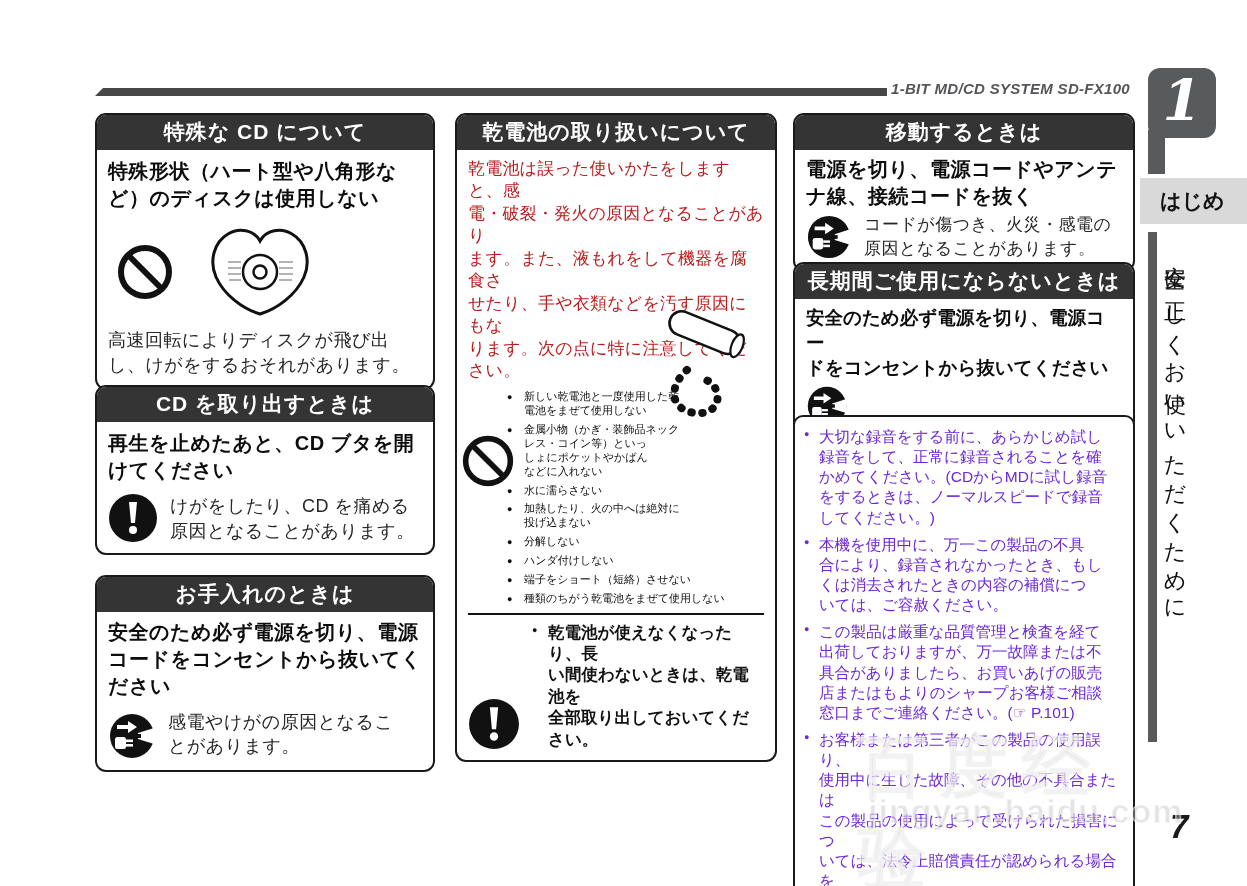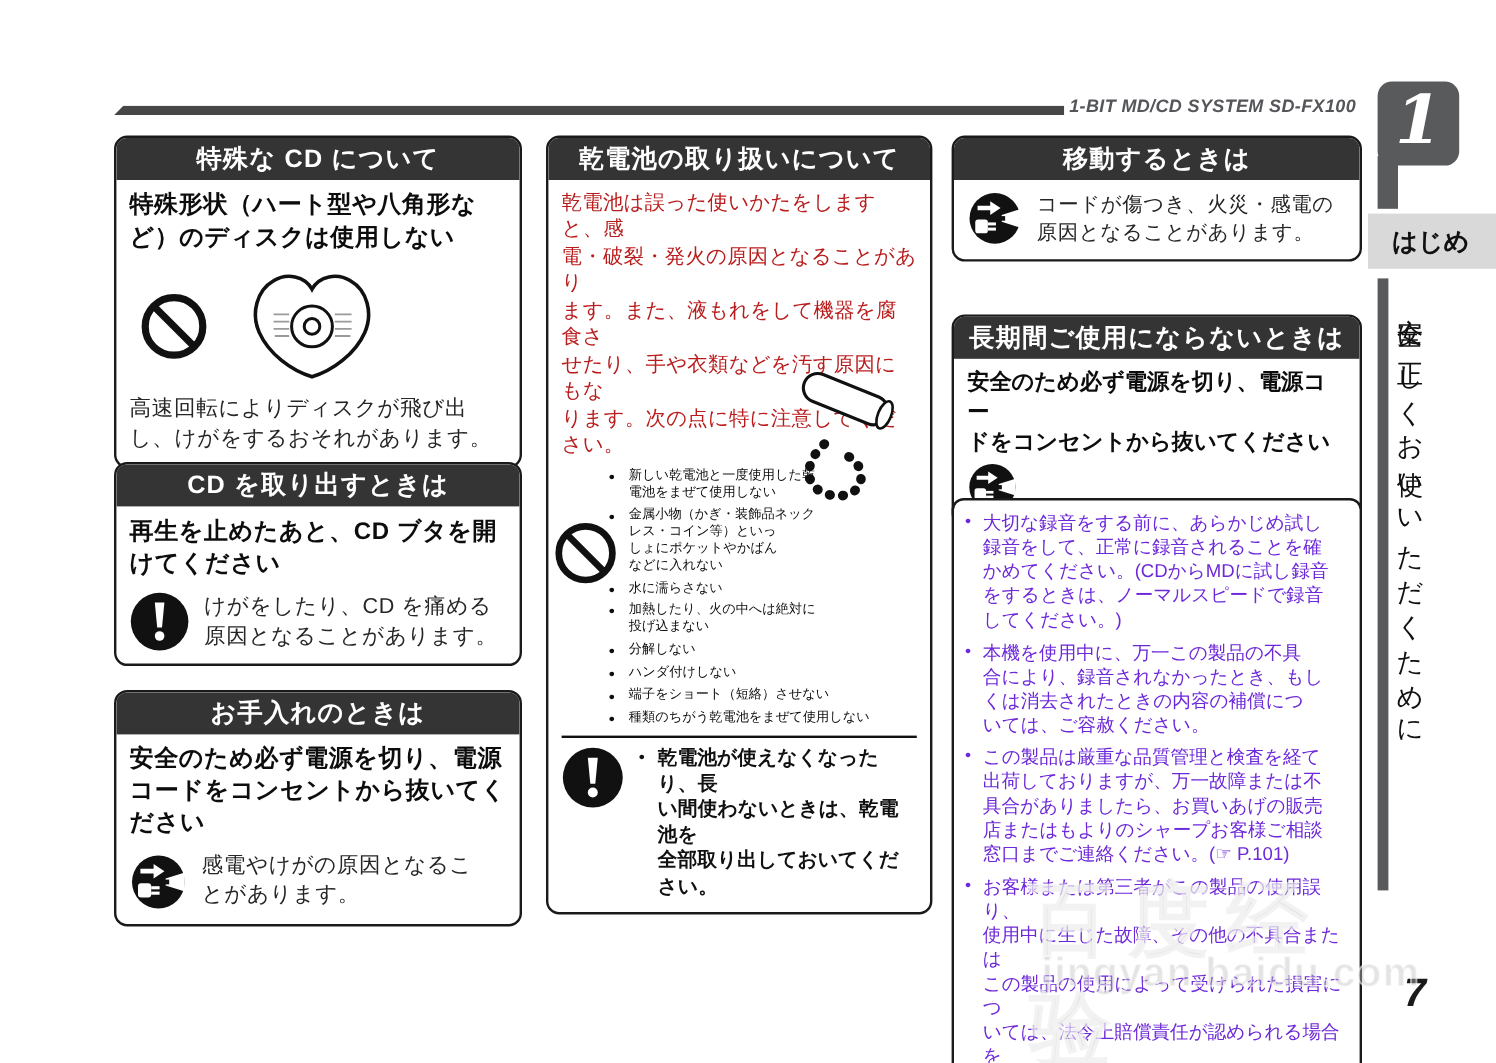--- a/index.html
+++ b/index.html
@@ -73,21 +73,21 @@
     border:2.5px solid #1a1a1a; border-radius:11px; background:#fff; overflow:hidden;
   }
   .sbox-header {
     background:#343434; color:#fff; font-weight:bold; font-size:21px;
     text-align:center; padding:3px 0 4px; letter-spacing:1px;
   }
   .sbox-body { padding:8px 11px 10px; position:relative; }
   .lead { font-weight:bold; font-size:20px; line-height:1.36; color:#0d0d0d; white-space:pre-line; letter-spacing:.5px; }
   .lead.sm { font-size:18.5px; letter-spacing:0; }
   .note { font-size:18px; line-height:1.38; color:#262626; white-space:pre-line; letter-spacing:.5px; }
-  .irow { display:flex; align-items:flex-start; gap:12px; margin-top:9px; }
+  .irow { display:flex; align-items:flex-end; gap:12px; margin-top:9px; }
   .irow .note { flex:1; }
   .icons-row { display:flex; align-items:center; gap:34px; margin:14px 0 10px 8px; }
 
   
   .intro { font-size:17px; line-height:1.32; white-space:pre-line; color:#b91c1c; letter-spacing:.2px; }
   ul.blist { list-style:none; margin:8px 0 4px 0; padding-left:56px; position:relative; z-index:2; }
   ul.blist li {
     position:relative; font-weight:normal; font-size:11px; line-height:1.26;
     margin-bottom:5px; white-space:pre-line; color:#0d0d0d;
   }
@@ -273,20 +273,22 @@
 
       </div>
     </div>
   </div>
 
   <div class="col" id="col3">
 
     <div class="sbox" style="top:0;">
       <div class="sbox-header">移動するときは</div>
       <div class="sbox-body" style="padding-top:6px;">
+        <div class="lead">電源を切り、電源コードやアンテ
+ナ線、接続コードを抜く</div>
         <div class="irow" style="margin-top:3px;">
           <span>
             <svg width="46" height="46" viewBox="0 0 48 48">
               <circle cx="24" cy="24" r="22" fill="#111"></circle>
               <polygon points="9,13 20,13 20,9 29,15 20,21 20,17 9,17" fill="#fff"></polygon>
               <rect x="7" y="25" width="11" height="12" rx="2.5" fill="#fff"></rect>
               <rect x="18" y="27.5" width="7" height="2.6" fill="#fff"></rect>
               <rect x="18" y="32" width="7" height="2.6" fill="#fff"></rect>
               <path d="M30 21 L46 16 L46 32 L30 27 Z" fill="#fff"></path>
               <rect x="28" y="22" width="5" height="4" fill="#111"></rect>

